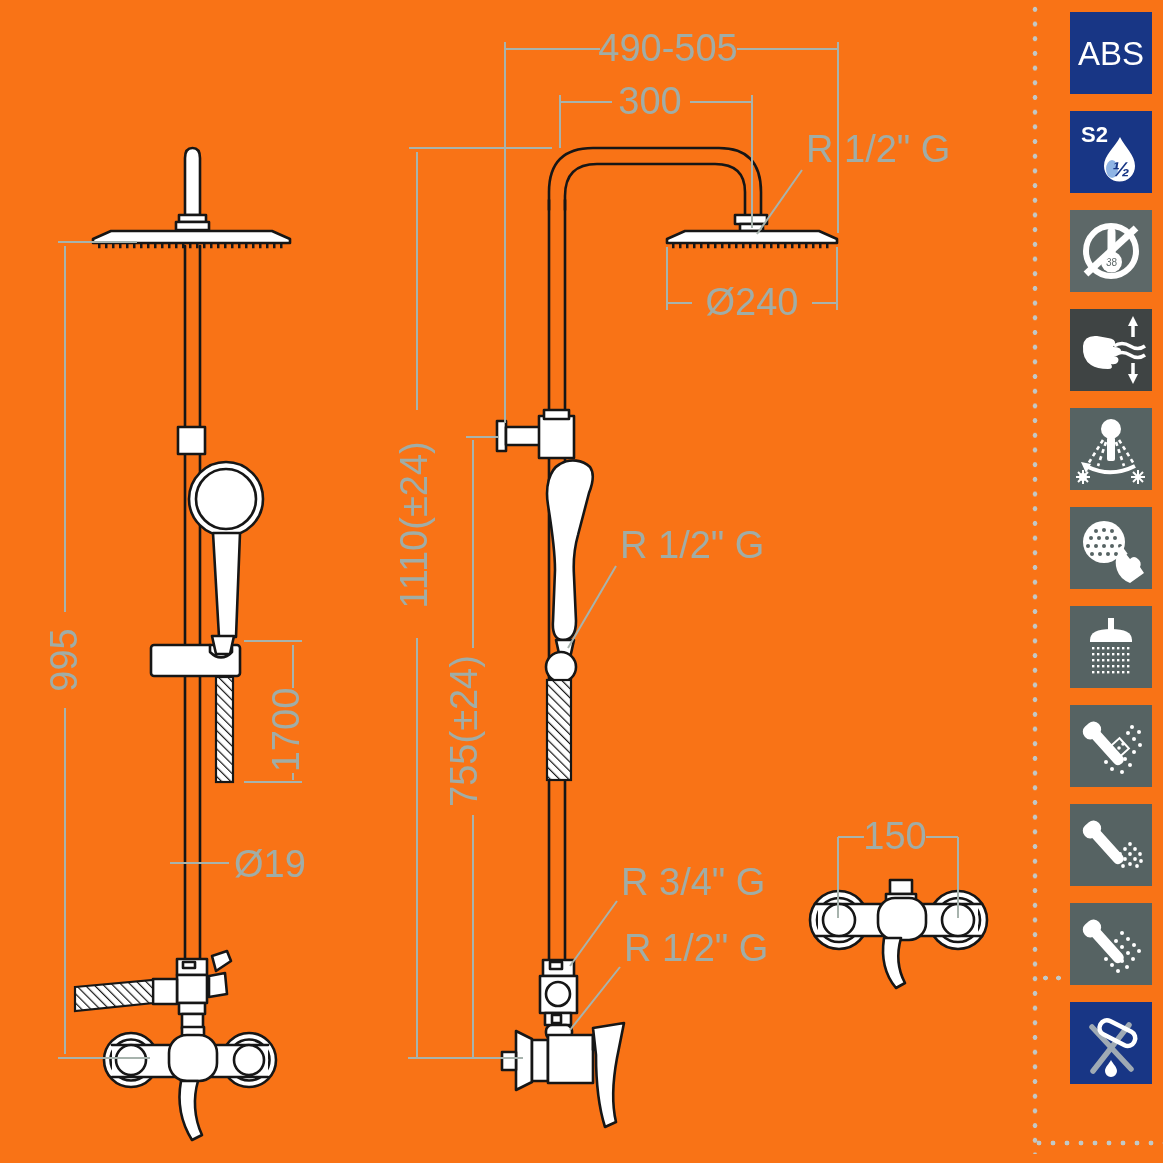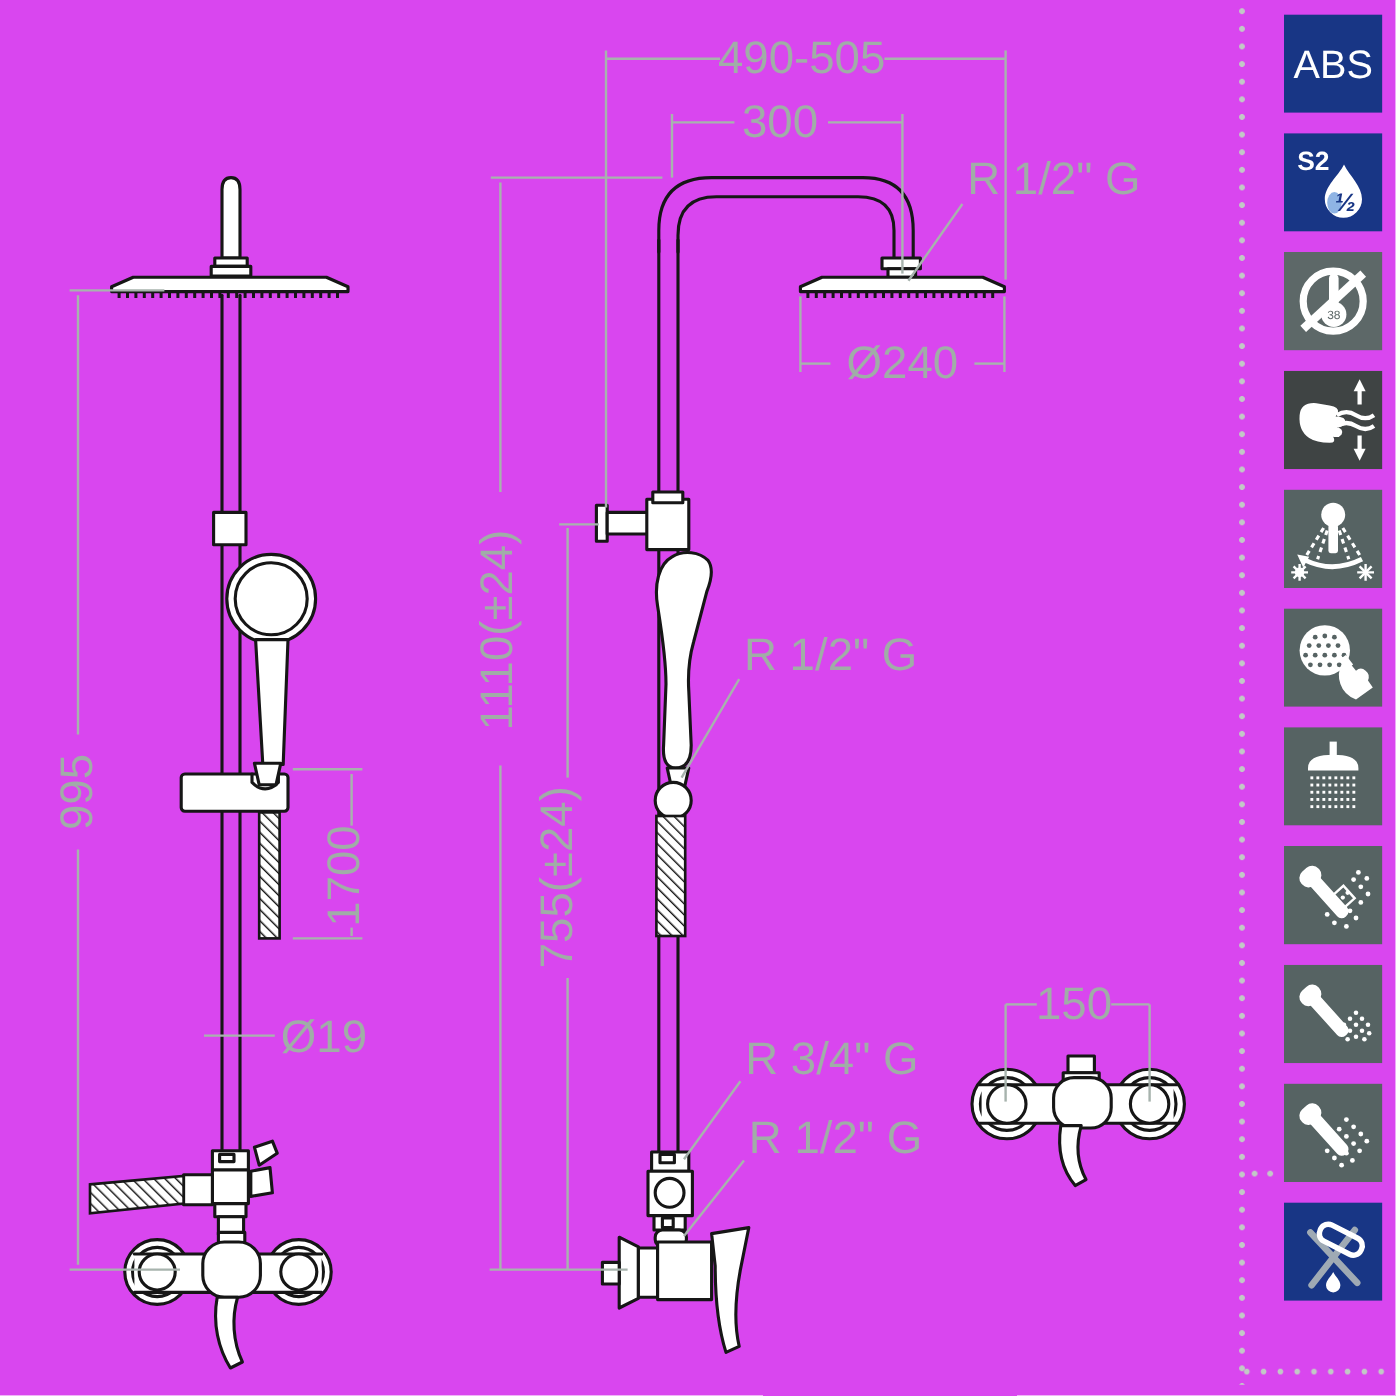--- a/index.html
+++ b/index.html
@@ -1,16 +1,16 @@
 <!DOCTYPE html>
 <html><head>
 <meta charset="utf-8">
 <style>
   html,body{margin:0;padding:0;background:#ffffff;}
-  .stage{position:relative;width:1163px;height:1163px;background:#d946ef;overflow:hidden;
+  .stage{position:relative;width:1163px;height:1163px;background:#f97316;overflow:hidden;
          font-family:"Liberation Sans",sans-serif;}
   svg text{font-family:"Liberation Sans",sans-serif;}
   
   .k{stroke:#161616;stroke-width:2.6;fill:none;stroke-linejoin:round;stroke-linecap:round;}
   .kf{stroke:#161616;stroke-width:2.6;fill:#ffffff;stroke-linejoin:round;}
   .wf{fill:#ffffff;stroke:none;}
   .teeth{stroke:#161616;stroke-width:4.5;stroke-dasharray:2.5 4.5;fill:none;}
   .g{stroke:#a7b3ad;stroke-width:2;fill:none;}
   .gt{fill:#a0ada7;font-size:38px;}
   

